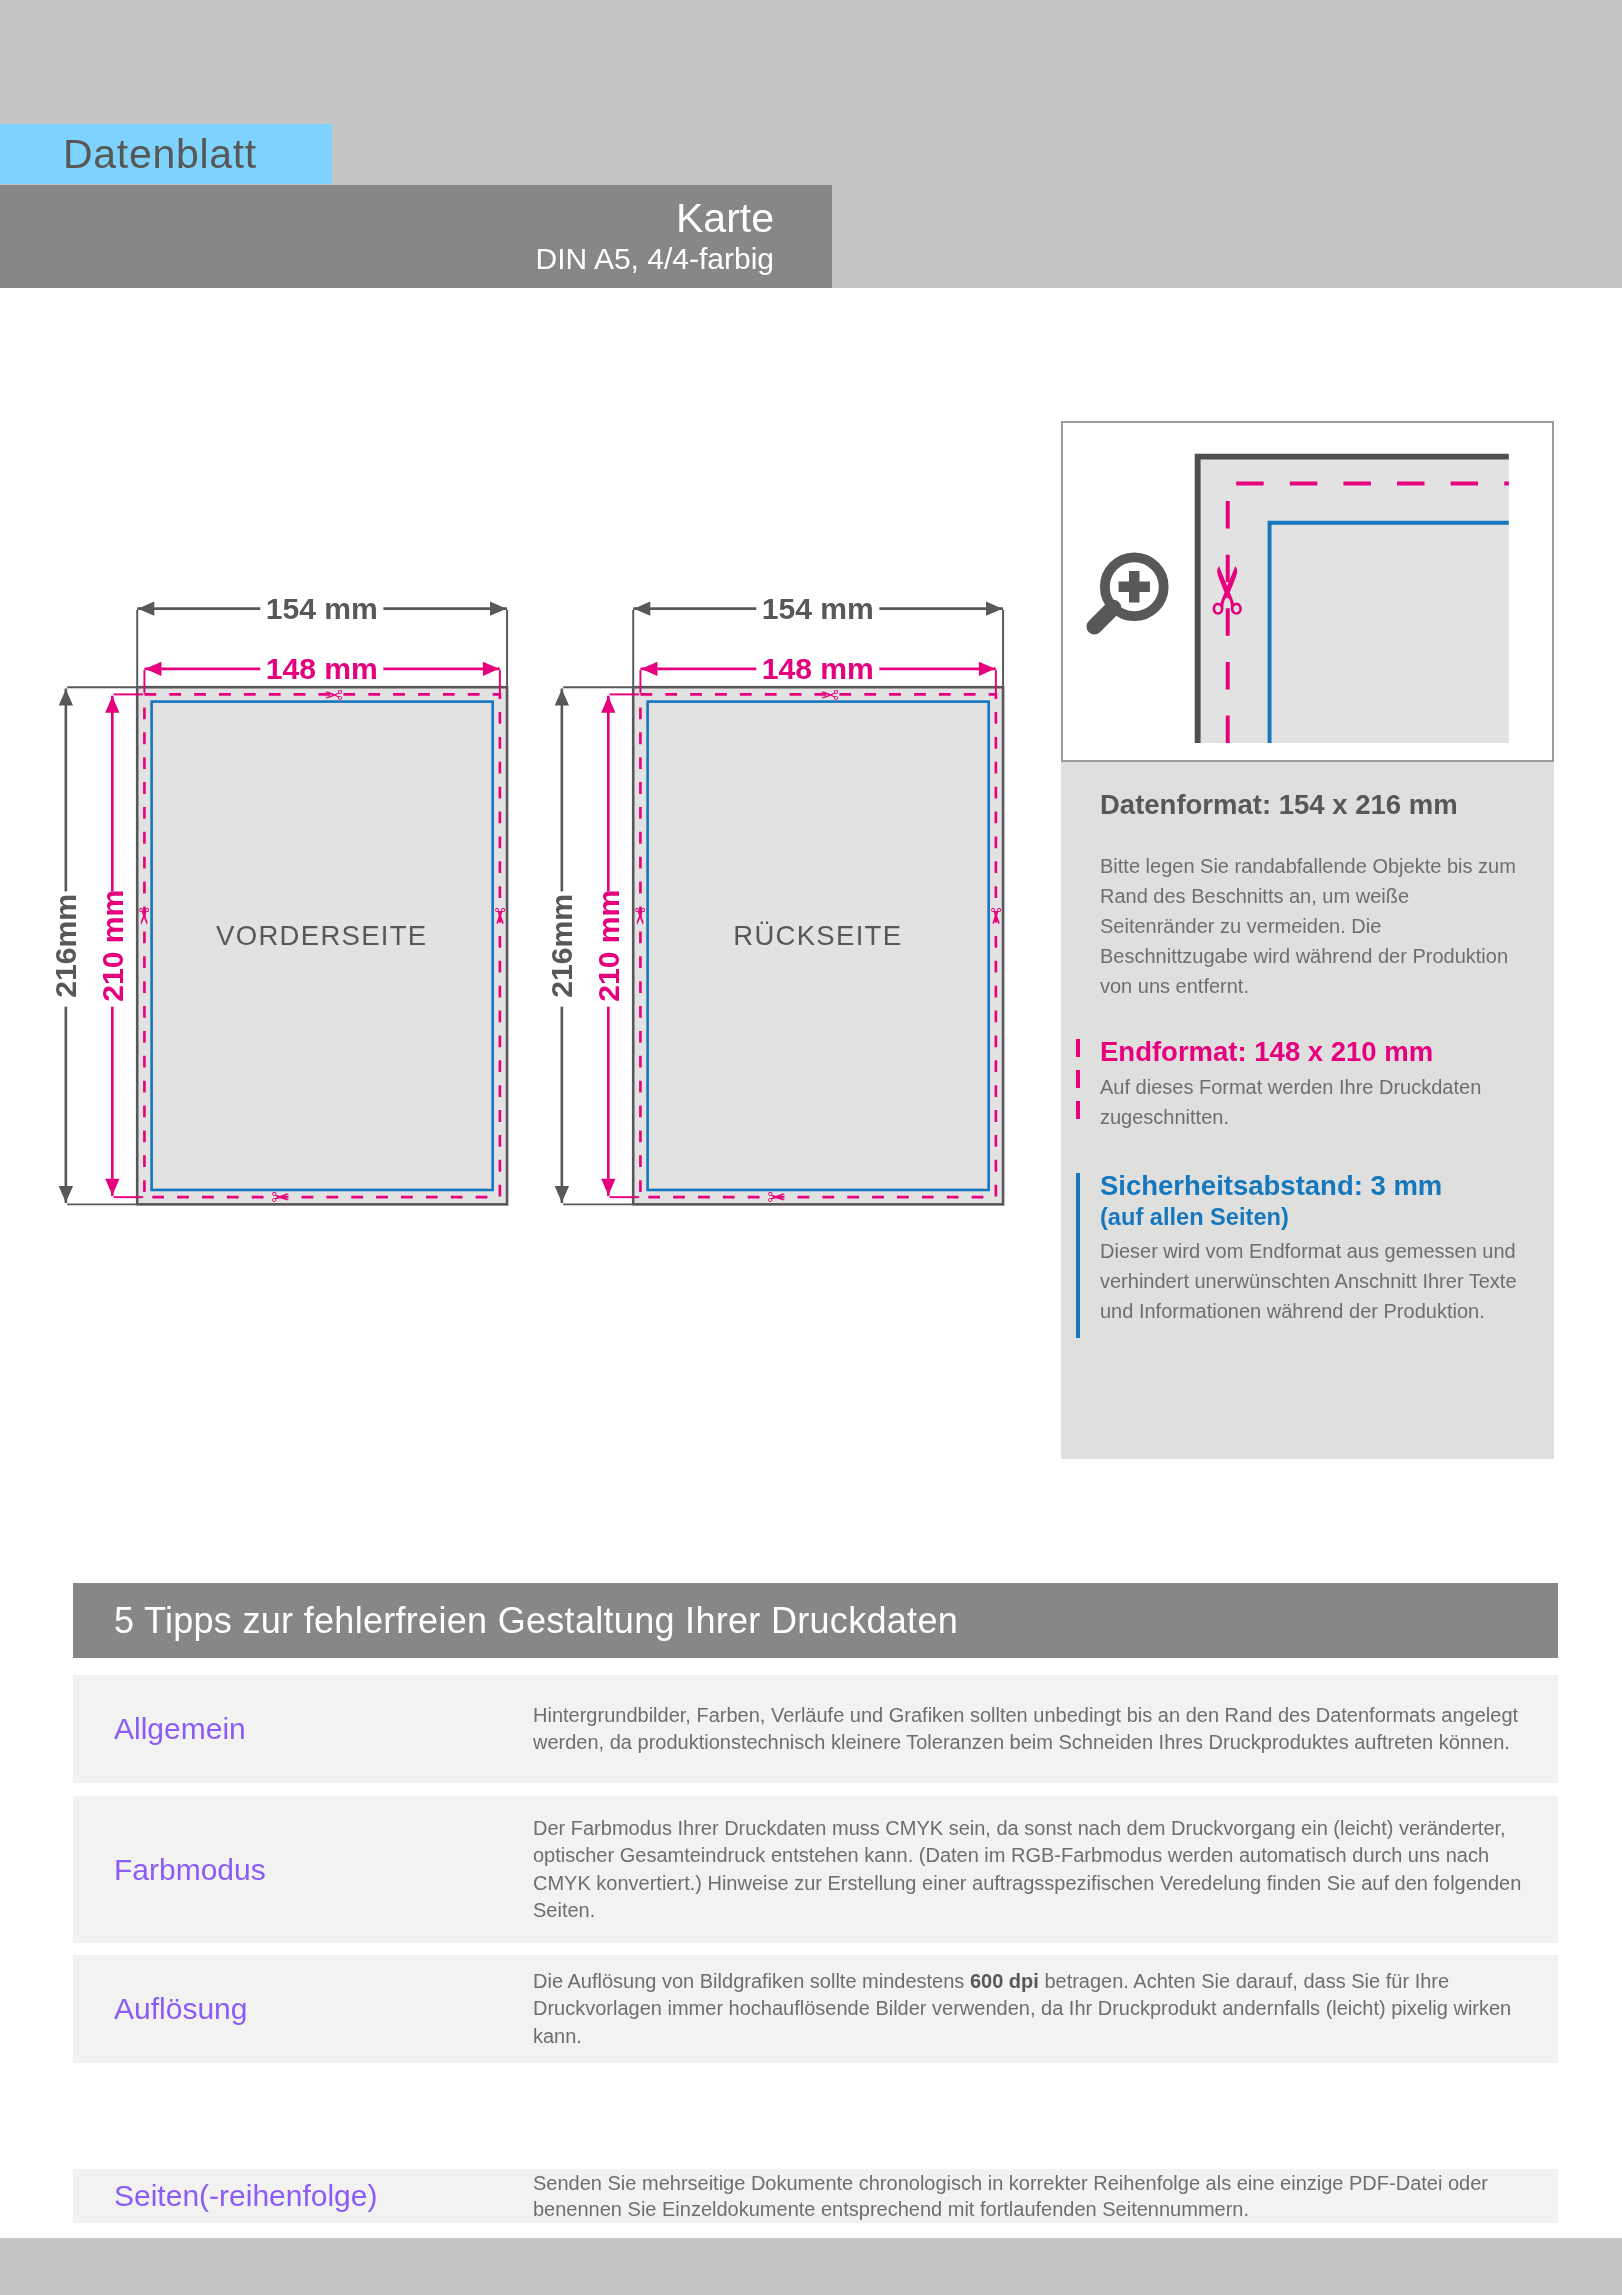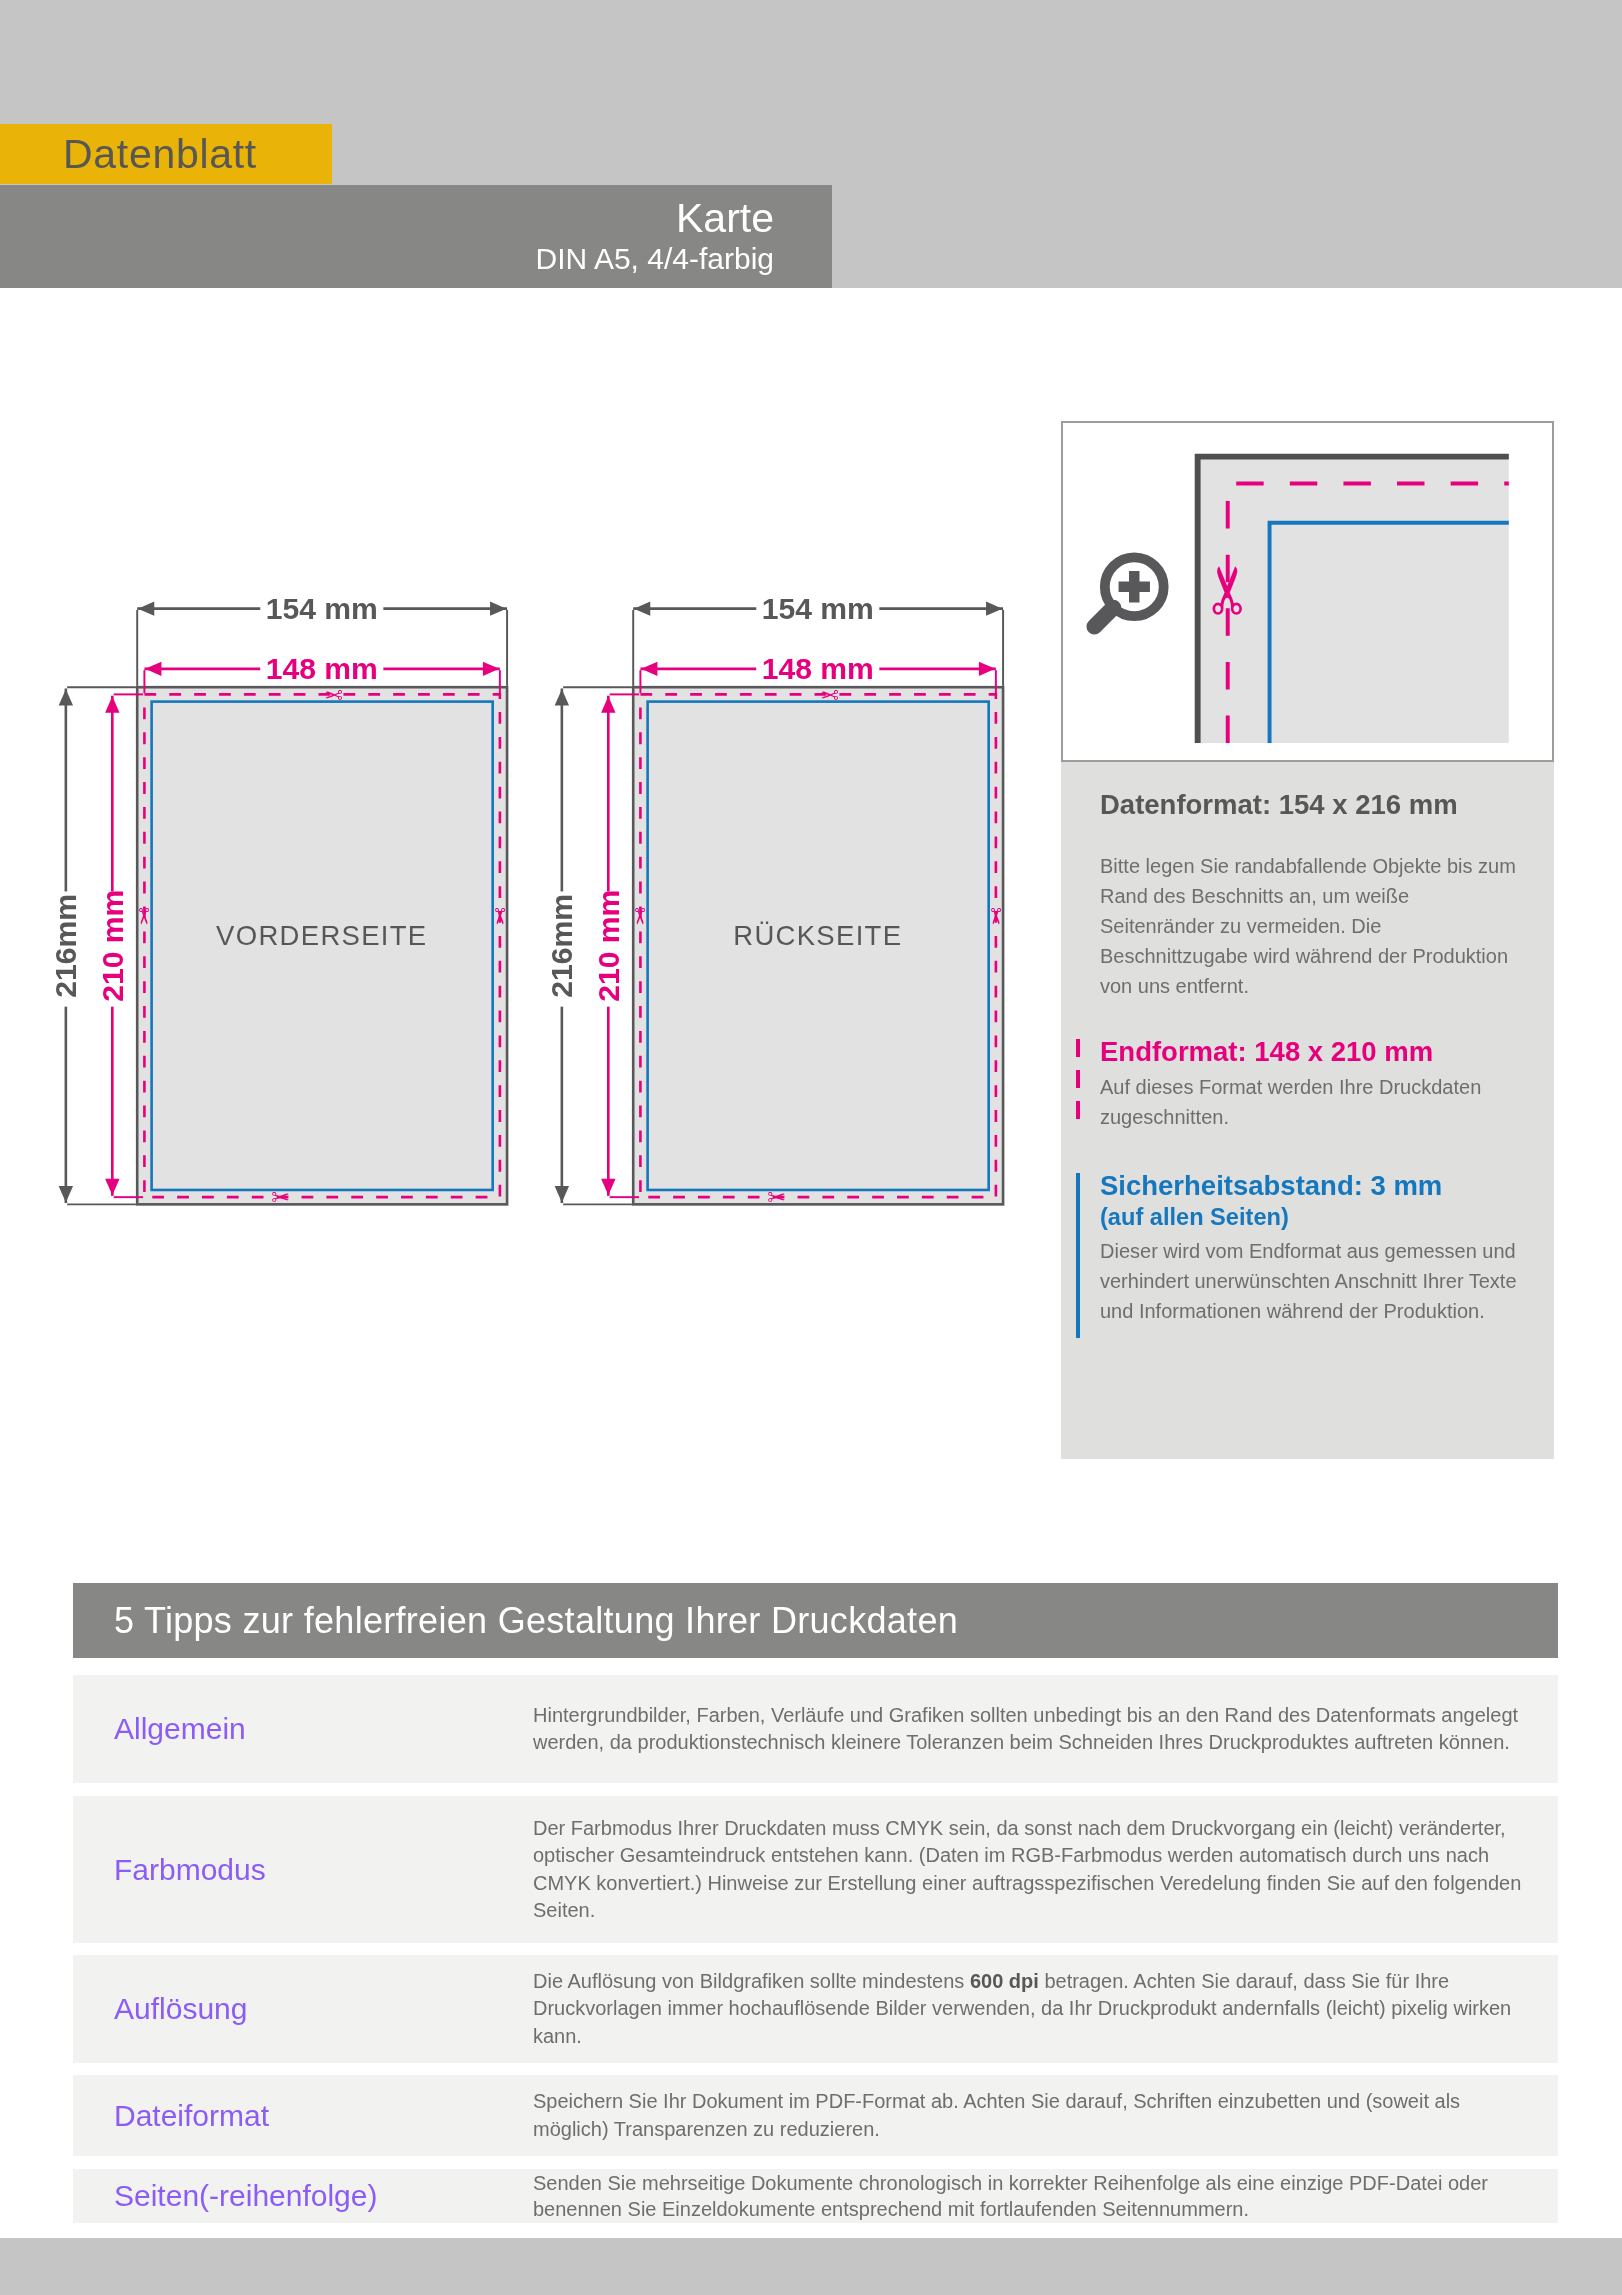--- a/index.html
+++ b/index.html
@@ -1,20 +1,20 @@
 <!DOCTYPE html>
 <html style="font-size:10.5px"><head>
 <meta charset="utf-8">
 <style>
   html,body{margin:0;padding:0;background:#fff;}
   .page{position:relative;width:1623px;height:2295px;background:#ffffff;overflow:hidden;
         font-family:"Liberation Sans",sans-serif;color:#58585a;}
   
   .top-band{position:absolute;left:0;top:0;width:1623px;height:288px;background:#c6c5c5;}
-  .doc-box{position:absolute;left:0;top:124px;width:332px;height:60px;background:#eab308;
+  .doc-box{position:absolute;left:0;top:124px;width:332px;height:60px;background:#7dd3fc;
            display:flex;align-items:center;}
   .doc-box span{font-size:41px;color:#575756;padding-left:63px;letter-spacing:0.7px;}
   .title-banner{position:absolute;left:0;top:185px;width:832px;height:103px;background:#878786;
                 display:flex;flex-direction:column;justify-content:center;align-items:flex-end;
                 padding-right:0;}
   .title-banner .product{font-size:41px;color:#ffffff;line-height:43px;margin-right:58px;}
   .title-banner .spec{font-size:30px;color:#ffffff;line-height:37px;margin-right:58px;}
   
   .diagram{position:absolute;top:589px;width:465px;height:635px;}
   .diagram.front{left:52px;}
@@ -224,26 +224,20 @@
     <div class="txt">
         <span>Der Farbmodus Ihrer Druckdaten muss CMYK sein, da sonst nach dem Druckvorgang ein (leicht) veränderter, optischer Gesamteindruck entstehen kann. (Daten im RGB-Farbmodus werden automatisch durch uns nach CMYK konvertiert.) Hinweise zur Erstellung einer auftragsspezifischen Veredelung finden Sie auf den folgenden Seiten.</span>
       </div>
   </div>
   <div class="tip-row r3">
     <div class="lbl">Auflösung</div>
     <div class="txt">
         <span><span>Die Auflösung von Bildgrafiken sollte mindestens </span><b>600 dpi</b><span> betragen. Achten Sie darauf, dass Sie für Ihre Druckvorlagen immer hochauflösende Bilder verwenden, da Ihr Druckprodukt andernfalls (leicht) pixelig wirken kann.</span></span>
       </div>
   </div>
-  <div class="tip-row r4">
-    <div class="lbl">Dateiformat</div>
-    <div class="txt">
-        <span>Speichern Sie Ihr Dokument im PDF-Format ab. Achten Sie darauf, Schriften einzubetten und (soweit als möglich) Transparenzen zu reduzieren.</span>
-      </div>
-  </div>
   <div class="tip-row r5">
     <div class="lbl">Seiten(-reihenfolge)</div>
     <div class="txt">
         <span>Senden Sie mehrseitige Dokumente chronologisch in korrekter Reihenfolge als eine einzige PDF-Datei oder benennen Sie Einzeldokumente entsprechend mit fortlaufenden Seitennummern.</span>
       </div>
   </div>
 
   <div class="footer-band"></div>
 
 </div>

